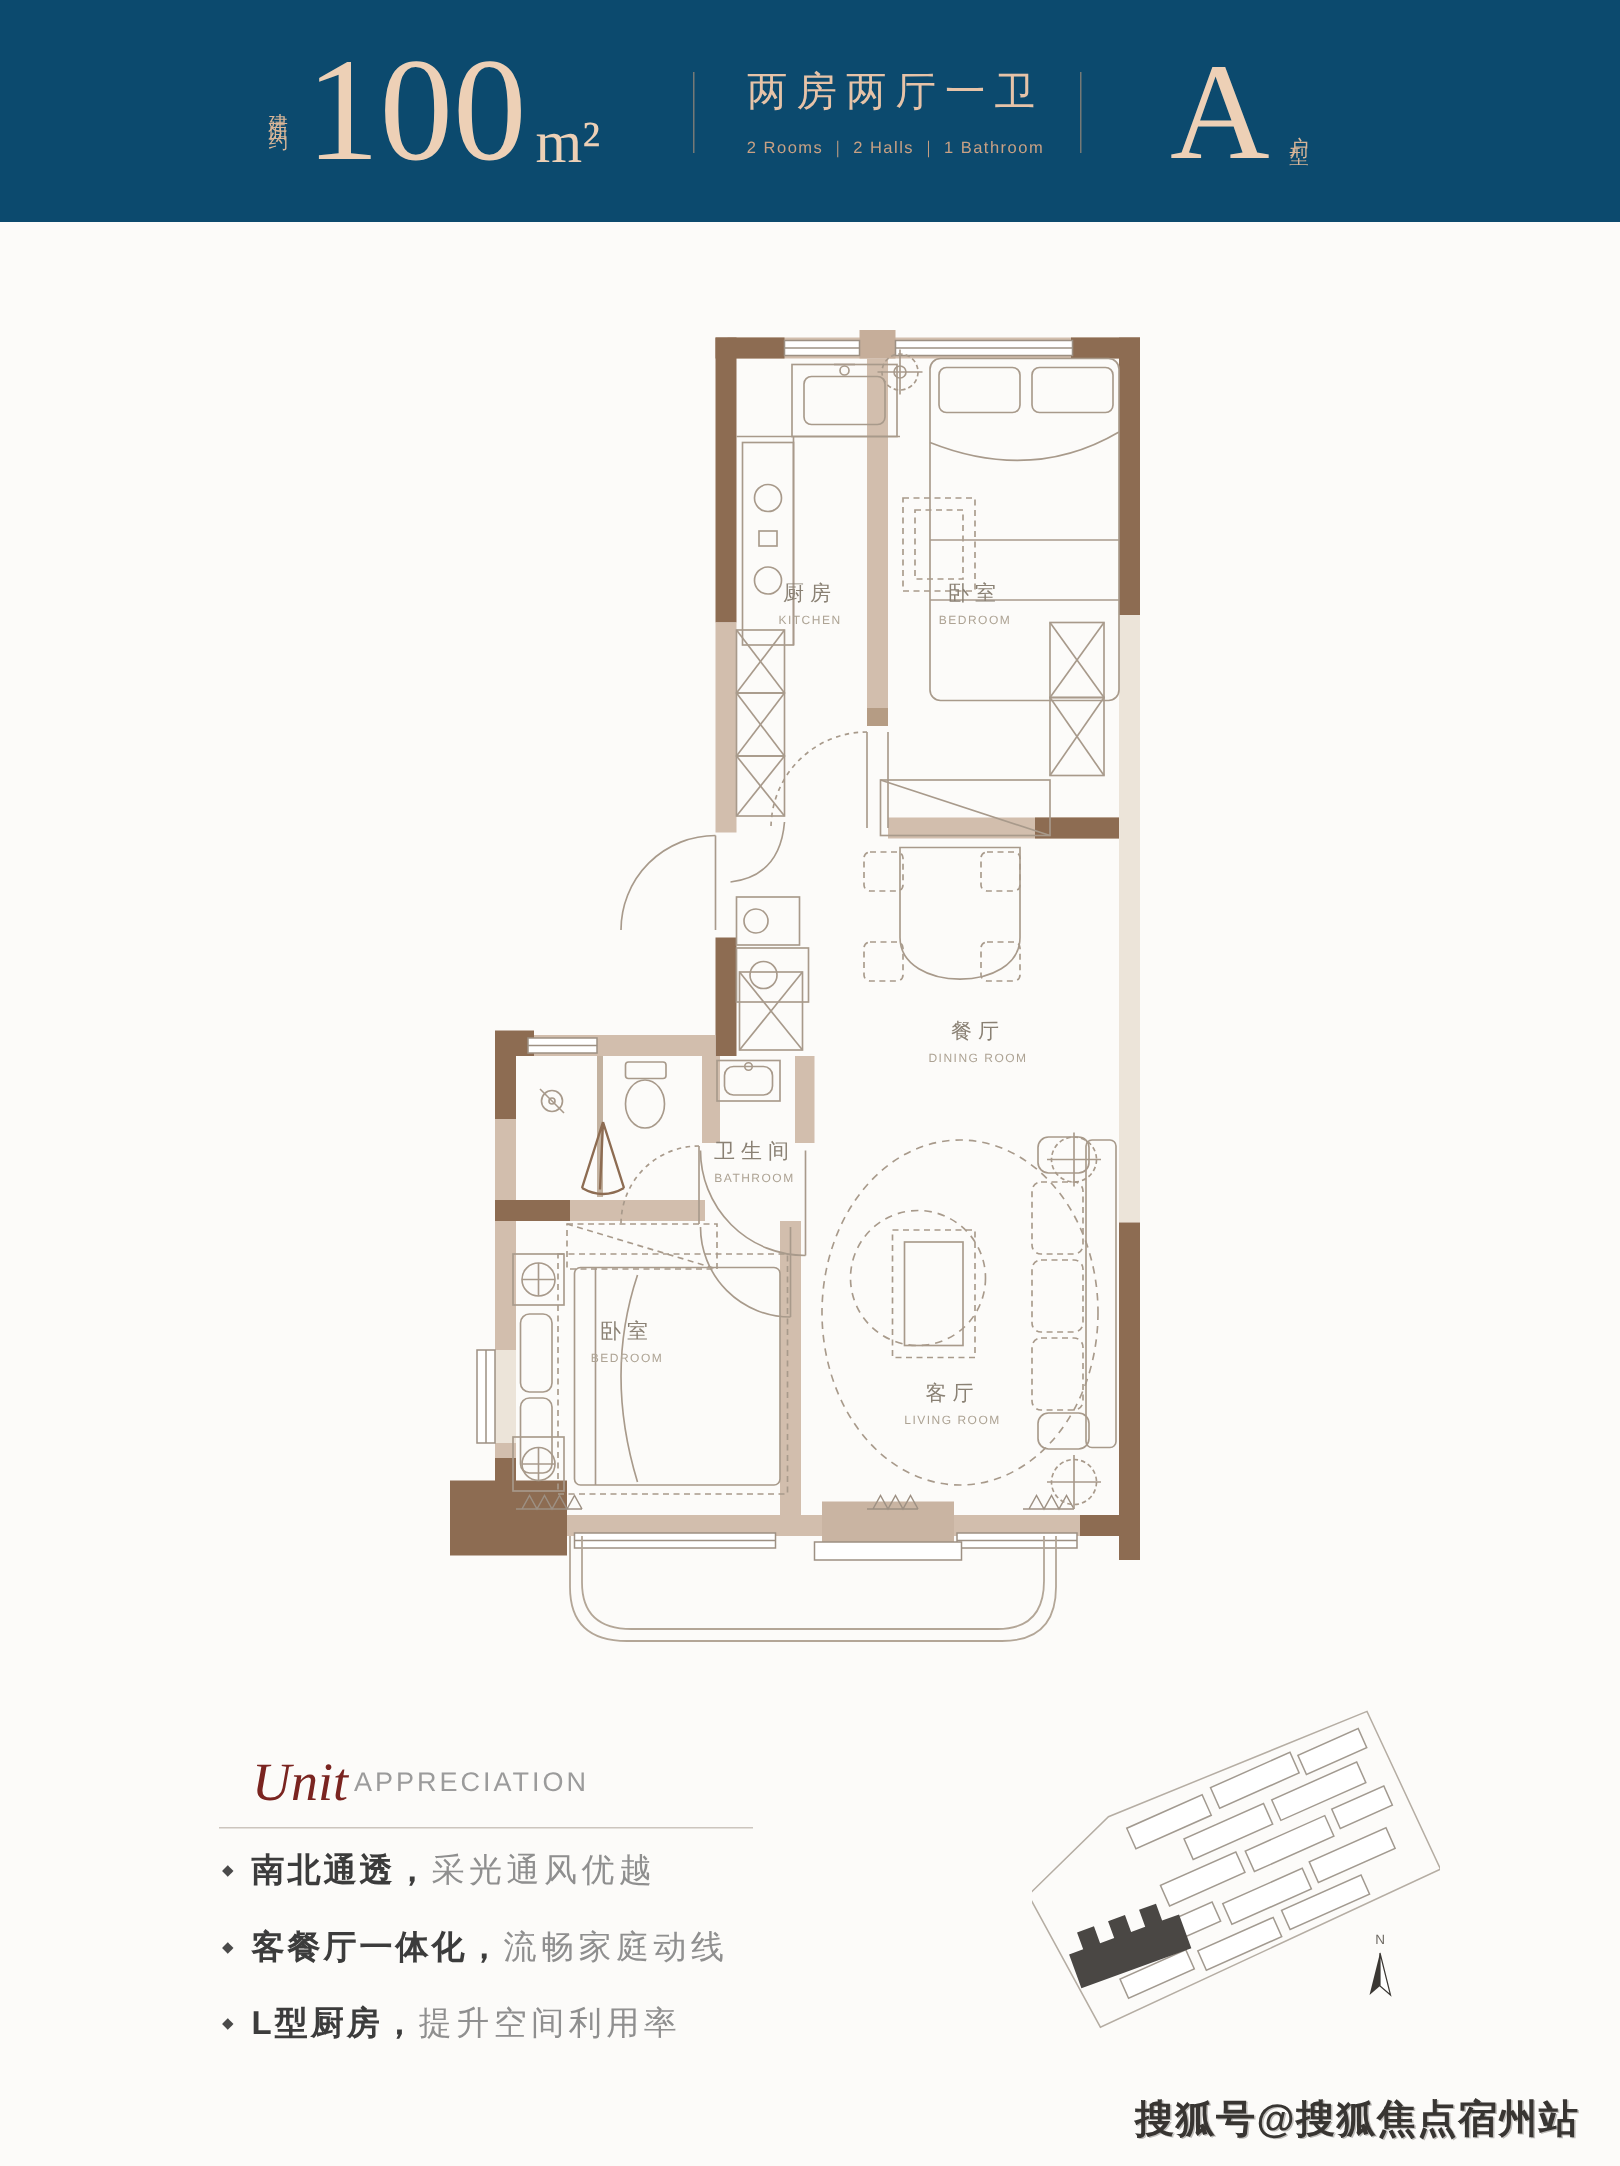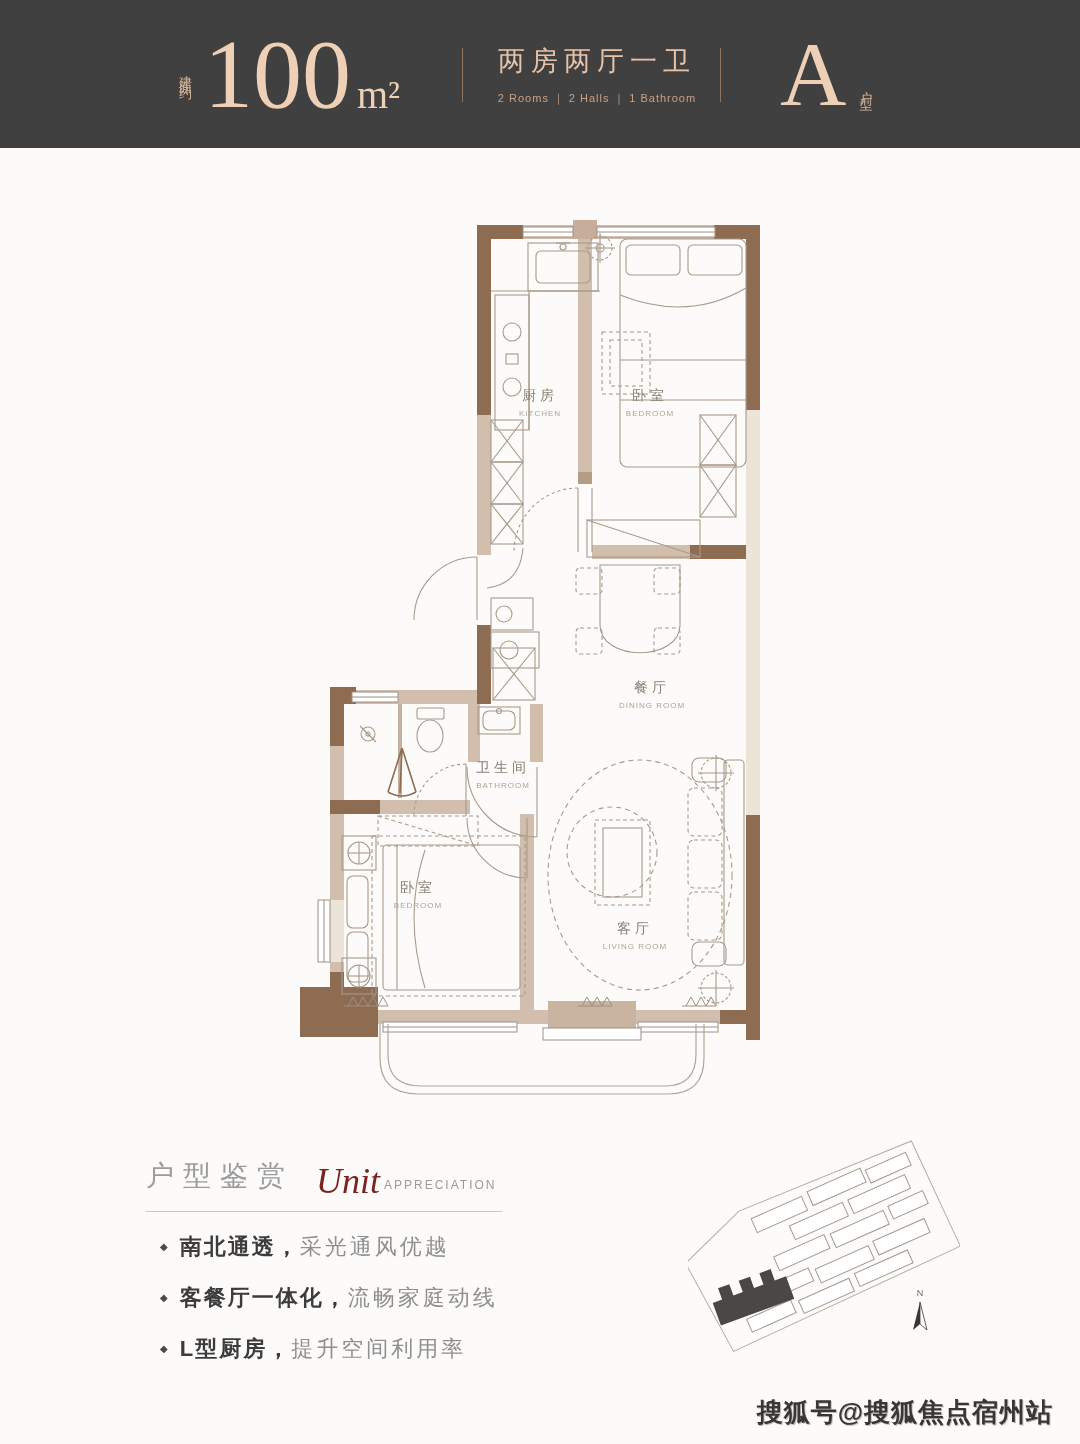--- a/index.html
+++ b/index.html
@@ -4,43 +4,43 @@
 <style>
   html,body{margin:0;padding:0;background:#e8e6e3;}
   .page{position:relative;width:1080px;height:1444px;margin:0 auto;background:#fcfbf9;
         font-family:"Liberation Sans", sans-serif;overflow:hidden;}
   
   .header{position:absolute;left:0;top:0;width:1080px;height:148px;
     background:
       linear-gradient(180deg, rgba(18,9,7,.96) 0%, rgba(40,16,11,.88) 16%, rgba(74,25,18,.45) 38%, rgba(0,0,0,0) 62%),
       repeating-linear-gradient(90deg, rgba(0,0,0,.10) 0 2px, rgba(255,255,255,.02) 2px 4px),
       linear-gradient(180deg, #401410 0%, #6d2018 38%, #87271f 68%, #93received 100%, #942e24 100%);
-    background-color:#404040;}
+    background-color:#0c4a6e;}
   .serif{font-family:"Liberation Serif","DejaVu Serif",serif;}
   .hdr-item{position:absolute;display:flex;align-items:center;color:#ead0b6;}
   .vtext{writing-mode:vertical-rl;font-size:13px;letter-spacing:6px;color:#d9b698;}
   .area-group{left:176px;top:0;height:148px;}
   .area-num{display:flex;align-items:flex-end;margin-left:10px;}
   .num-big{font-size:98px;line-height:.8;color:#edd0b6;}
   .num-unit{font-size:40px;line-height:.9;margin-left:6px;color:#edd0b6;}
   .hdr-div{position:absolute;top:48px;width:1px;height:54px;background:rgba(206,160,126,.55);}
   .layout-group{left:492px;top:0;height:148px;flex-direction:column;justify-content:center;width:210px;text-align:center;align-items:center;}
   .layout-cn{font-size:27px;letter-spacing:6px;color:#e6c3a8;white-space:nowrap;}
   .layout-en{font-size:11px;letter-spacing:1px;color:#c9a184;margin-top:12px;white-space:nowrap;}
   .unit-group{left:780px;top:0;height:148px;}
   .unit-letter{font-size:92px;line-height:.85;color:#edd0b6;}
   .unit-group .vtext{margin-left:10px;margin-top:26px;}
   
   .appre{position:absolute;left:146px;top:1146px;width:356px;}
   .appre-row{display:flex;align-items:flex-end;}
   .appre-cn{font-size:28px;letter-spacing:9px;color:#9b9b9b;}
   .appre-script{font-size:36px;line-height:.75;color:#7a2420;font-style:italic;margin:0 4px 0 22px;}
-  .appre-en{font-size:12px;letter-spacing:2px;color:#9b9b9b;padding-bottom:3px;margin-top:32px;}
+  .appre-en{font-size:18px;letter-spacing:2px;color:#9b9b9b;padding-bottom:3px;margin-top:32px;}
   .appre-line{margin-top:16px;border-bottom:1px solid #ccc5bе;border-bottom:1px solid #ccc5be;width:356px;}
-  .features{position:absolute;left:160px;top:1232px;list-style:none;margin:0;padding:0;}
+  .features{position:absolute;left:148px;top:1232px;list-style:none;margin:0;padding:0;}
   .features li{margin-bottom:21px;font-size:22px;white-space:nowrap;}
   .f-bullet{display:inline-block;font-size:10px;color:#4a4a4a;margin-right:12px;transform:translateY(-4px);}
   .f-bold{color:#3c3c3c;font-weight:bold;letter-spacing:2px;}
   .f-rest{color:#8f8f8f;letter-spacing:3px;}
   .watermark{position:absolute;right:27px;bottom:14px;font-size:26px;font-weight:bold;
              color:#383532;letter-spacing:1px;text-shadow:1px 1px 0 rgba(120,115,110,.45);}
   svg text{font-family:"Liberation Sans",sans-serif;}
   .lblcn{font-size:14px;letter-spacing:4px;fill:#8a8174;}
   .lblen{font-size:8px;letter-spacing:1px;fill:#ada394;}
 </style>
@@ -296,21 +296,20 @@
       <text class="lblen" x="213" y="588">BATHROOM</text>
       <text class="lblcn" x="128" y="692">卧室</text>
       <text class="lblen" x="128" y="708">BEDROOM</text>
       <text class="lblcn" x="345" y="733">客厅</text>
       <text class="lblen" x="345" y="749">LIVING ROOM</text>
     </g>
   </svg>
 
   <div class="appre">
     <div class="appre-row">
-      <span class="appre-cn">户型鉴赏</span>
       <span class="serif appre-script">Unit</span>
       <span class="appre-en">APPRECIATION</span>
     </div>
     <div class="appre-line"></div>
   </div>
 
   <ul class="features">
     <li><span class="f-bullet">◆</span><span class="f-bold">南北通透，</span><span class="f-rest">采光通风优越</span></li>
     <li><span class="f-bullet">◆</span><span class="f-bold">客餐厅一体化，</span><span class="f-rest">流畅家庭动线</span></li>
     <li><span class="f-bullet">◆</span><span class="f-bold">L型厨房，</span><span class="f-rest">提升空间利用率</span></li>

